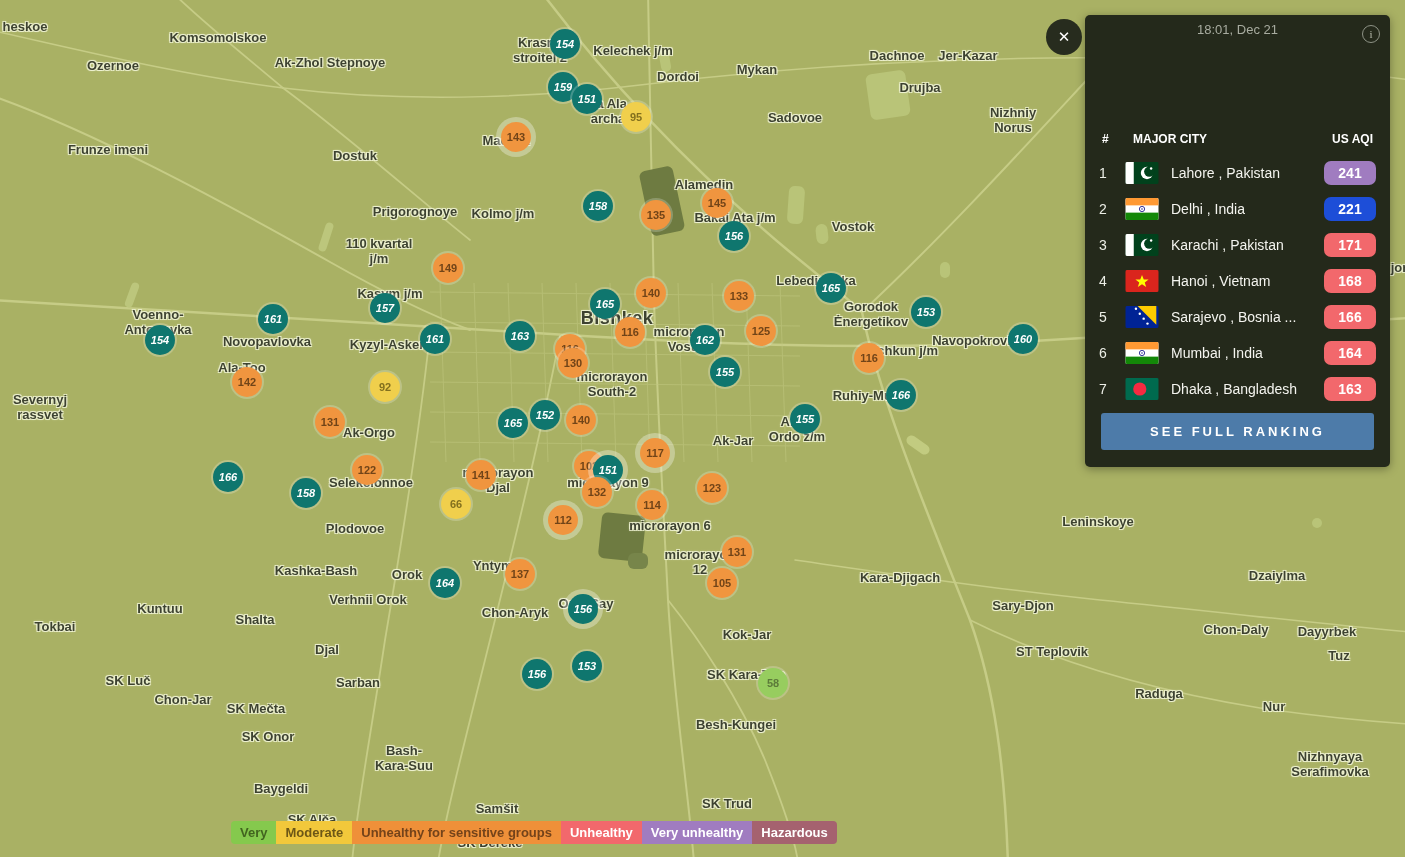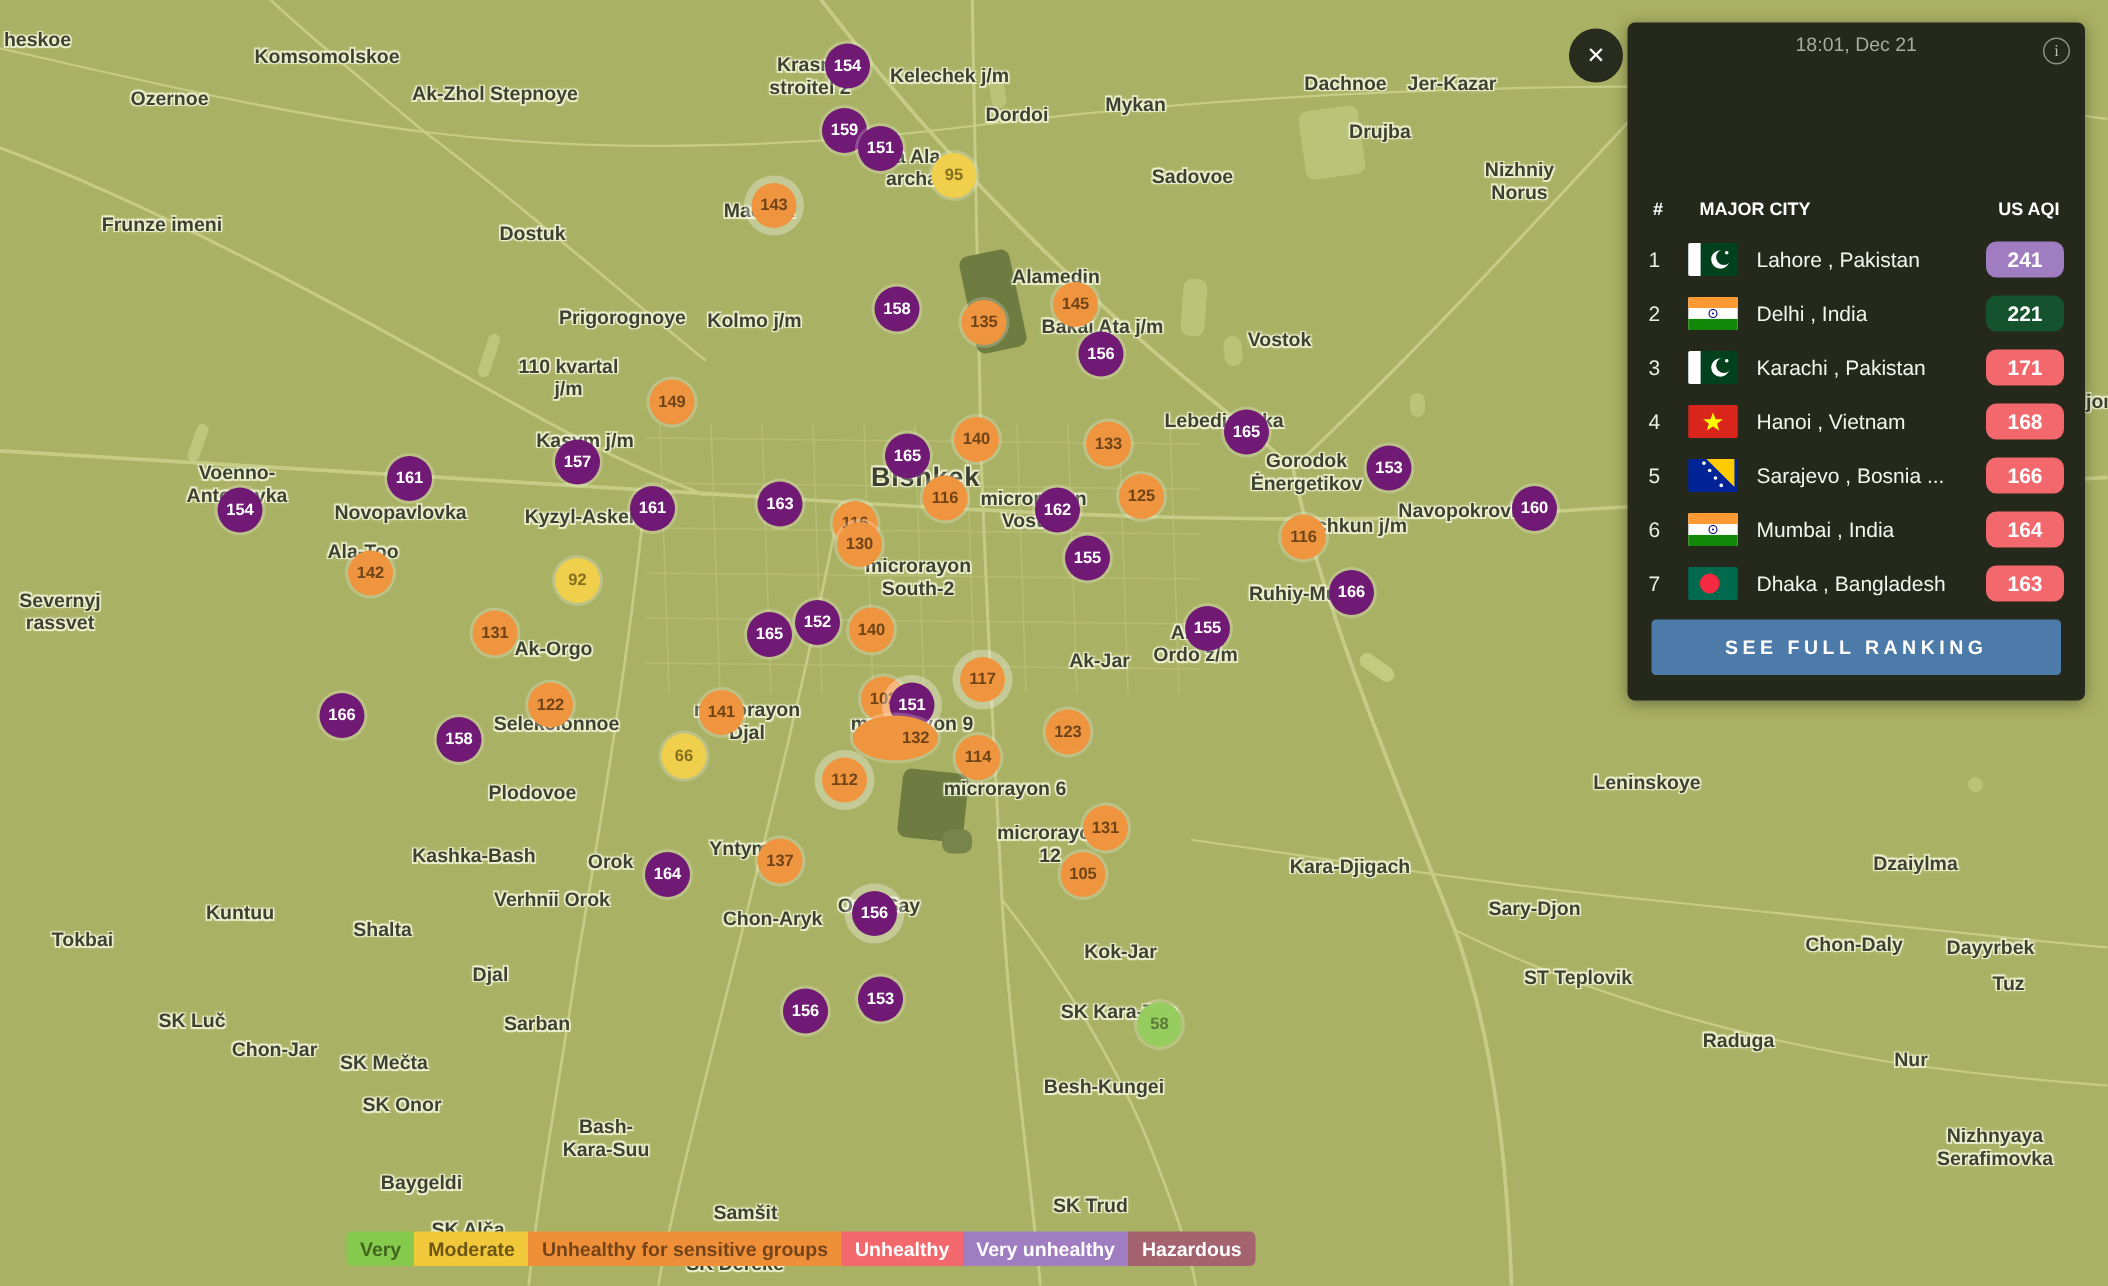--- a/index.html
+++ b/index.html
@@ -22,21 +22,21 @@
   }
   .mlabel.big{font-size:18px;letter-spacing:.5px;}
   
   .marker{
     position:absolute;z-index:3;width:30px;height:30px;border-radius:50%;
     transform:translate(-50%,-50%);display:flex;align-items:center;justify-content:center;
     font-size:11px;font-weight:bold;cursor:pointer;
     box-shadow:0 0 0 2px rgba(255,255,255,.22);
   }
   .marker.ring{box-shadow:0 0 0 5px rgba(255,255,255,.32);}
-  .marker.unhealthy{background:#701a75;color:#ffffff;}
+  .marker.unhealthy{background:#0f766e;color:#ffffff;font-style:italic;}
   .marker.usg{background:#f0953f;color:#714418;}
   .marker.moderate{background:#f0cf4c;color:#83701e;}
   .marker.good{background:#97cd5f;color:#5c7a3a;}
   
   #legend{position:absolute;left:231px;top:821px;height:23px;display:flex;z-index:4;}
   .lseg{display:flex;align-items:center;padding:0 9px;font-size:13px;font-weight:bold;white-space:nowrap;}
   .lseg:first-child{border-radius:4px 0 0 4px;}
   .lseg:last-child{border-radius:0 4px 4px 0;}
   
   #close-btn{
@@ -274,21 +274,21 @@
       <div class="marker unhealthy" style="left: 513px; top: 423px;">165</div>
       <div class="marker unhealthy" style="left: 545px; top: 415px;">152</div>
       <div class="marker usg" style="left: 581px; top: 420px;">140</div>
       <div class="marker unhealthy" style="left: 228px; top: 477px;">166</div>
       <div class="marker usg" style="left: 367px; top: 470px;">122</div>
       <div class="marker unhealthy" style="left: 306px; top: 493px;">158</div>
       <div class="marker usg" style="left: 481px; top: 475px;">141</div>
       <div class="marker moderate" style="left: 456px; top: 504px;">66</div>
       <div class="marker usg" style="left: 589px; top: 466px;">102</div>
       <div class="marker unhealthy ring" style="left: 608px; top: 470px;">151</div>
-      <div class="marker usg" style="left: 597px; top: 492px; padding-left: 27px;">132</div>
+      <div class="marker usg" style="left: 597px; top: 492px;">132</div>
       <div class="marker usg ring" style="left: 655px; top: 453px;">117</div>
       <div class="marker usg" style="left: 712px; top: 448px; margin-top: 40px;">123</div>
       <div class="marker usg" style="left: 652px; top: 505px;">114</div>
       <div class="marker usg ring" style="left: 563px; top: 520px;">112</div>
       <div class="marker usg" style="left: 737px; top: 552px;">131</div>
       <div class="marker usg" style="left: 722px; top: 583px;">105</div>
       <div class="marker unhealthy" style="left: 445px; top: 583px;">164</div>
       <div class="marker usg" style="left: 520px; top: 574px;">137</div>
       <div class="marker unhealthy ring" style="left: 583px; top: 609px;">156</div>
       <div class="marker unhealthy" style="left: 587px; top: 666px;">153</div>
@@ -335,21 +335,21 @@
           <span class="flag">
             <svg viewBox="0 0 30 20">
               <rect width="30" height="20" fill="#fff"></rect>
               <rect width="30" height="6.7" fill="#FF9933"></rect>
               <rect y="13.3" width="30" height="6.7" fill="#138808"></rect>
               <circle cx="15" cy="10" r="2.4" fill="none" stroke="#000080" stroke-width="0.7"></circle>
               <circle cx="15" cy="10" r="0.6" fill="#000080"></circle>
             </svg>
           </span>
           <span class="city">Delhi , India</span>
-          <span class="badge" style="background:#14532d">221</span>
+          <span class="badge" style="background:#1d4ed8">221</span>
         </div>
         <div class="rrow">
           <span class="rk">3</span>
           <span class="flag">
             <svg viewBox="0 0 30 20">
               <rect width="30" height="20" fill="#01411C"></rect>
               <rect width="7.5" height="20" fill="#fff"></rect>
               <circle cx="19.5" cy="10" r="5.6" fill="#fff"></circle>
               <circle cx="21.6" cy="8.7" r="4.7" fill="#01411C"></circle>
               <circle cx="23.3" cy="5.9" r="1.1" fill="#fff"></circle>

